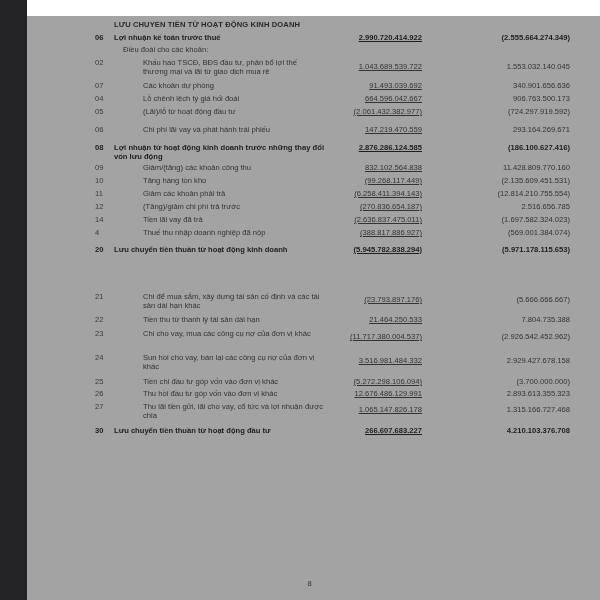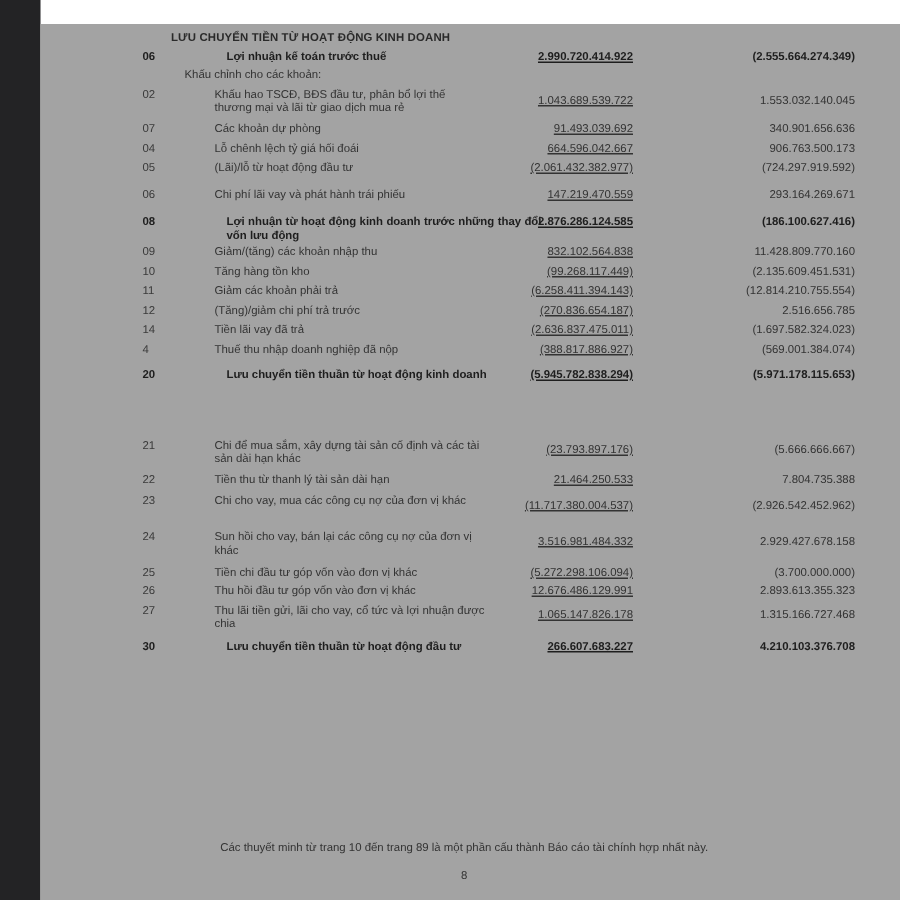--- a/index.html
+++ b/index.html
@@ -21,21 +21,21 @@
     .row {
       position: absolute; left: 0; width: 573px;
       font-size: 7.6px; line-height: 9.2px;
     }
     .code {
       position: absolute; left: 68px; width: 20px; color: #3a3a3a;
     }
     .label {
       position: absolute; left: 116px; width: 180px; color: #333;
     }
-    .label.top { left: 87px; width: 210px; margin-left: 37px; }
+    .label.top { left: 87px; width: 210px; }
     .label.note { left: 96px; }
     .val {
       position: absolute; width: 110px; text-align: right; color: #333; white-space: nowrap;
     }
     .v1 { left: 285px; text-decoration: underline; }
     .v2 { left: 433px; }
     .bold, .bold .label, .bold .val, .bold .code { font-weight: bold; color: #1e1e1e; }
     .heading {
       position: absolute; left: 87px; font-size: 7.6px; font-weight: bold; color: #2a2a2a;
       letter-spacing: 0.1px;
@@ -56,21 +56,21 @@
   <div class="heading" style="top:4px">LƯU CHUYỂN TIỀN TỪ HOẠT ĐỘNG KINH DOANH</div>
 
   <div class="row bold" style="top:17px">
     <span class="code">06</span>
     <span class="label top">Lợi nhuận kế toán trước thuế</span>
     <span class="val v1">2.990.720.414.922</span>
     <span class="val v2">(2.555.664.274.349)</span>
   </div>
 
   <div class="row" style="top:29px">
-    <span class="label note">Khấu chỉnh cho các khoản:</span>
+    <span class="label note">Điều đoái cho các khoản:</span>
   </div>
 
   <div class="row" style="top:42px">
     <span class="code">02</span>
     <span class="label">Khấu hao TSCĐ, BĐS đầu tư, phân bổ lợi thế thương mại và lãi từ giao dịch mua rẻ</span>
     <span class="val v1" style="top:4px">1.043.689.539.722</span>
     <span class="val v2" style="top:4px">1.553.032.140.045</span>
   </div>
 
   <div class="row" style="top:65px">
@@ -103,21 +103,21 @@
 
   <div class="row bold" style="top:127px">
     <span class="code">08</span>
     <span class="label top justify">Lợi nhuận từ hoạt động kinh doanh trước những thay đổi vốn lưu động</span>
     <span class="val v1">2.876.286.124.585</span>
     <span class="val v2">(186.100.627.416)</span>
   </div>
 
   <div class="row" style="top:147px">
     <span class="code">09</span>
-    <span class="label">Giảm/(tăng) các khoản nhập thu</span>
+    <span class="label">Giảm/(tăng) các khoản công thu</span>
     <span class="val v1">832.102.564.838</span>
     <span class="val v2">11.428.809.770.160</span>
   </div>
 
   <div class="row" style="top:160px">
     <span class="code">10</span>
     <span class="label">Tăng hàng tồn kho</span>
     <span class="val v1">(99.268.117.449)</span>
     <span class="val v2">(2.135.609.451.531)</span>
   </div>
@@ -207,15 +207,14 @@
     <span class="val v2" style="top:3px">1.315.166.727.468</span>
   </div>
 
   <div class="row bold" style="top:410px">
     <span class="code">30</span>
     <span class="label top" style="width:240px">Lưu chuyển tiền thuần từ hoạt động đầu tư</span>
     <span class="val v1">266.607.683.227</span>
     <span class="val v2">4.210.103.376.708</span>
   </div>
 
-  <div class="footer" style="top:544px; left:-4px">Các thuyết minh từ trang 10 đến trang 89 là một phần cấu thành Báo cáo tài chính hợp nhất này.</div>
   <div class="footer" style="top:563px; left:-4px">8</div>
 </div>
 
 </body></html>

